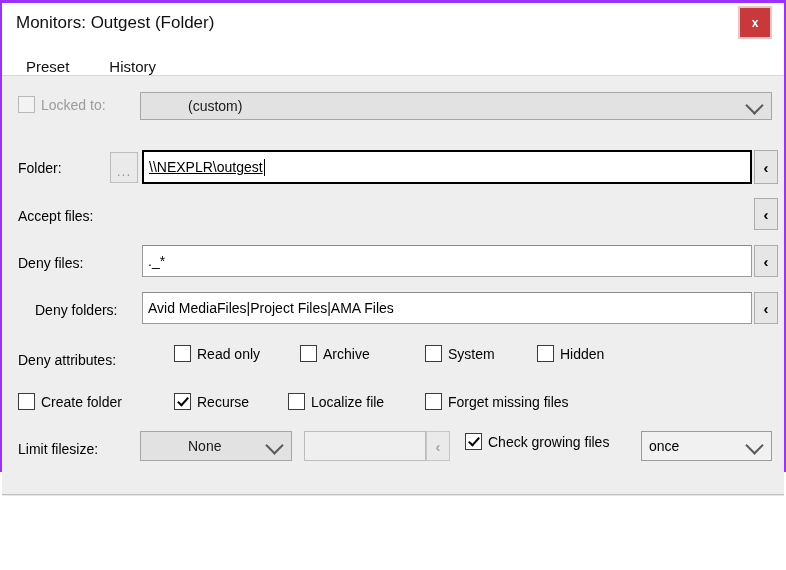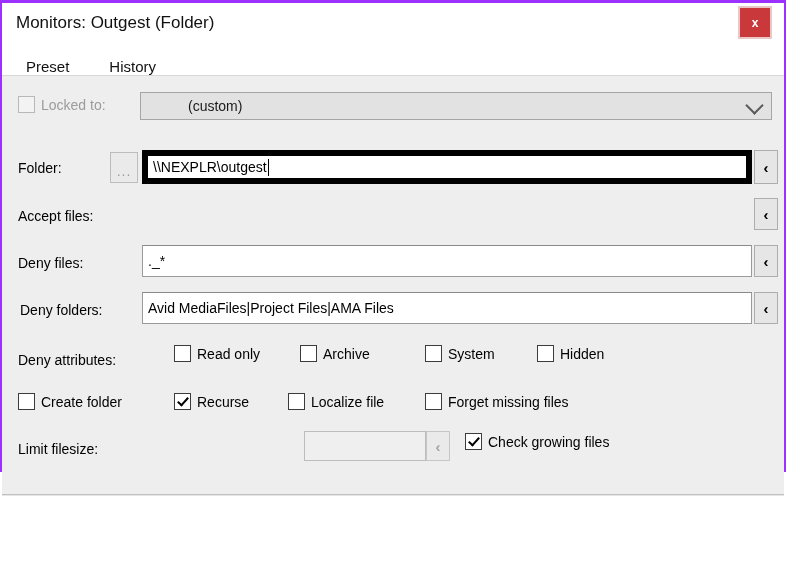--- a/index.html
+++ b/index.html
@@ -103,21 +103,22 @@
     border-top-color: #8a8a8a;
     font-family: "Liberation Sans", sans-serif;
     font-size: 14px;
     color: #000;
     padding: 0 5px;
     display: flex;
     align-items: center;
     outline: none;
   }
   .tf.focused {
-    border: 6px solid #000000;
+    border: 2px solid #000000;
+    text-decoration: underline;
   }
   .tf.disabled {
     background: #efefef;
     border: 1px solid #bcbcbc;
     color: #8a8a8a;
   }
   .caret {
     display: inline-block;
     width: 1px;
     height: 17px;
@@ -278,21 +279,21 @@
 
     <div class="row-label" style="left:16px; top:132px;">Accept files:</div>
     <div class="lt-btn" style="left:752px; top:122px; height:32px;">‹</div>
 
     <div class="row-label" style="left:16px; top:179px;">Deny files:</div>
     <div class="tf" style="left:140px; top:169px; width:610px; height:32px;">
       <span>._*</span>
     </div>
     <div class="lt-btn" style="left:752px; top:169px; height:32px;">‹</div>
 
-    <div class="row-label" style="left:18px; top:226px;">Deny folders:</div>
+    <div class="row-label" style="left:33px; top:226px;">Deny folders:</div>
     <div class="tf" style="left:140px; top:216px; width:610px; height:32px;">
       <span>Avid MediaFiles|Project Files|AMA Files</span>
     </div>
     <div class="lt-btn" style="left:752px; top:216px; height:32px;">‹</div>
 
     <div class="row-label" style="left:16px; top:276px;">Deny attributes:</div>
 
     <div class="cb-wrap" style="left:172px; top:269px;">
       <span class="cb-box"></span>
       <span class="cb-label">Read only</span>
@@ -321,28 +322,36 @@
     <div class="cb-wrap" style="left:286px; top:317px;align-items:center;">
       <span class="cb-box"></span>
       <span class="cb-label">Localize file</span>
     </div>
     <div class="cb-wrap" style="left:423px; top:317px;">
       <span class="cb-box"></span>
       <span class="cb-label">Forget missing files</span>
     </div>
 
     <div class="row-label" style="left:16px; top:365px;">Limit filesize:</div>
+    <div class="combo disabled" style="left:138px; top:355px; width:152px; height:30px;">
+      <span>None</span>
+      <span class="chev"></span>
+    </div>
     <div class="tf disabled" style="left:302px; top:355px; width:122px; height:30px;">
       <span></span>
     </div>
     <div class="lt-btn disabled" style="left:424px; top:355px; height:30px;">‹</div>
 
     <div class="cb-wrap" style="left:463px; top:357px;">
       <span class="cb-box checked"></span>
       <span class="cb-label">Check growing files</span>
+    </div>
+    <div class="combo" style="left:639px; top:355px; width:131px; height:30px;">
+      <span>once</span>
+      <span class="chev"></span>
     </div>
 
   </div>
 
   <div id="footer">
     
     
     
   </div>
 

